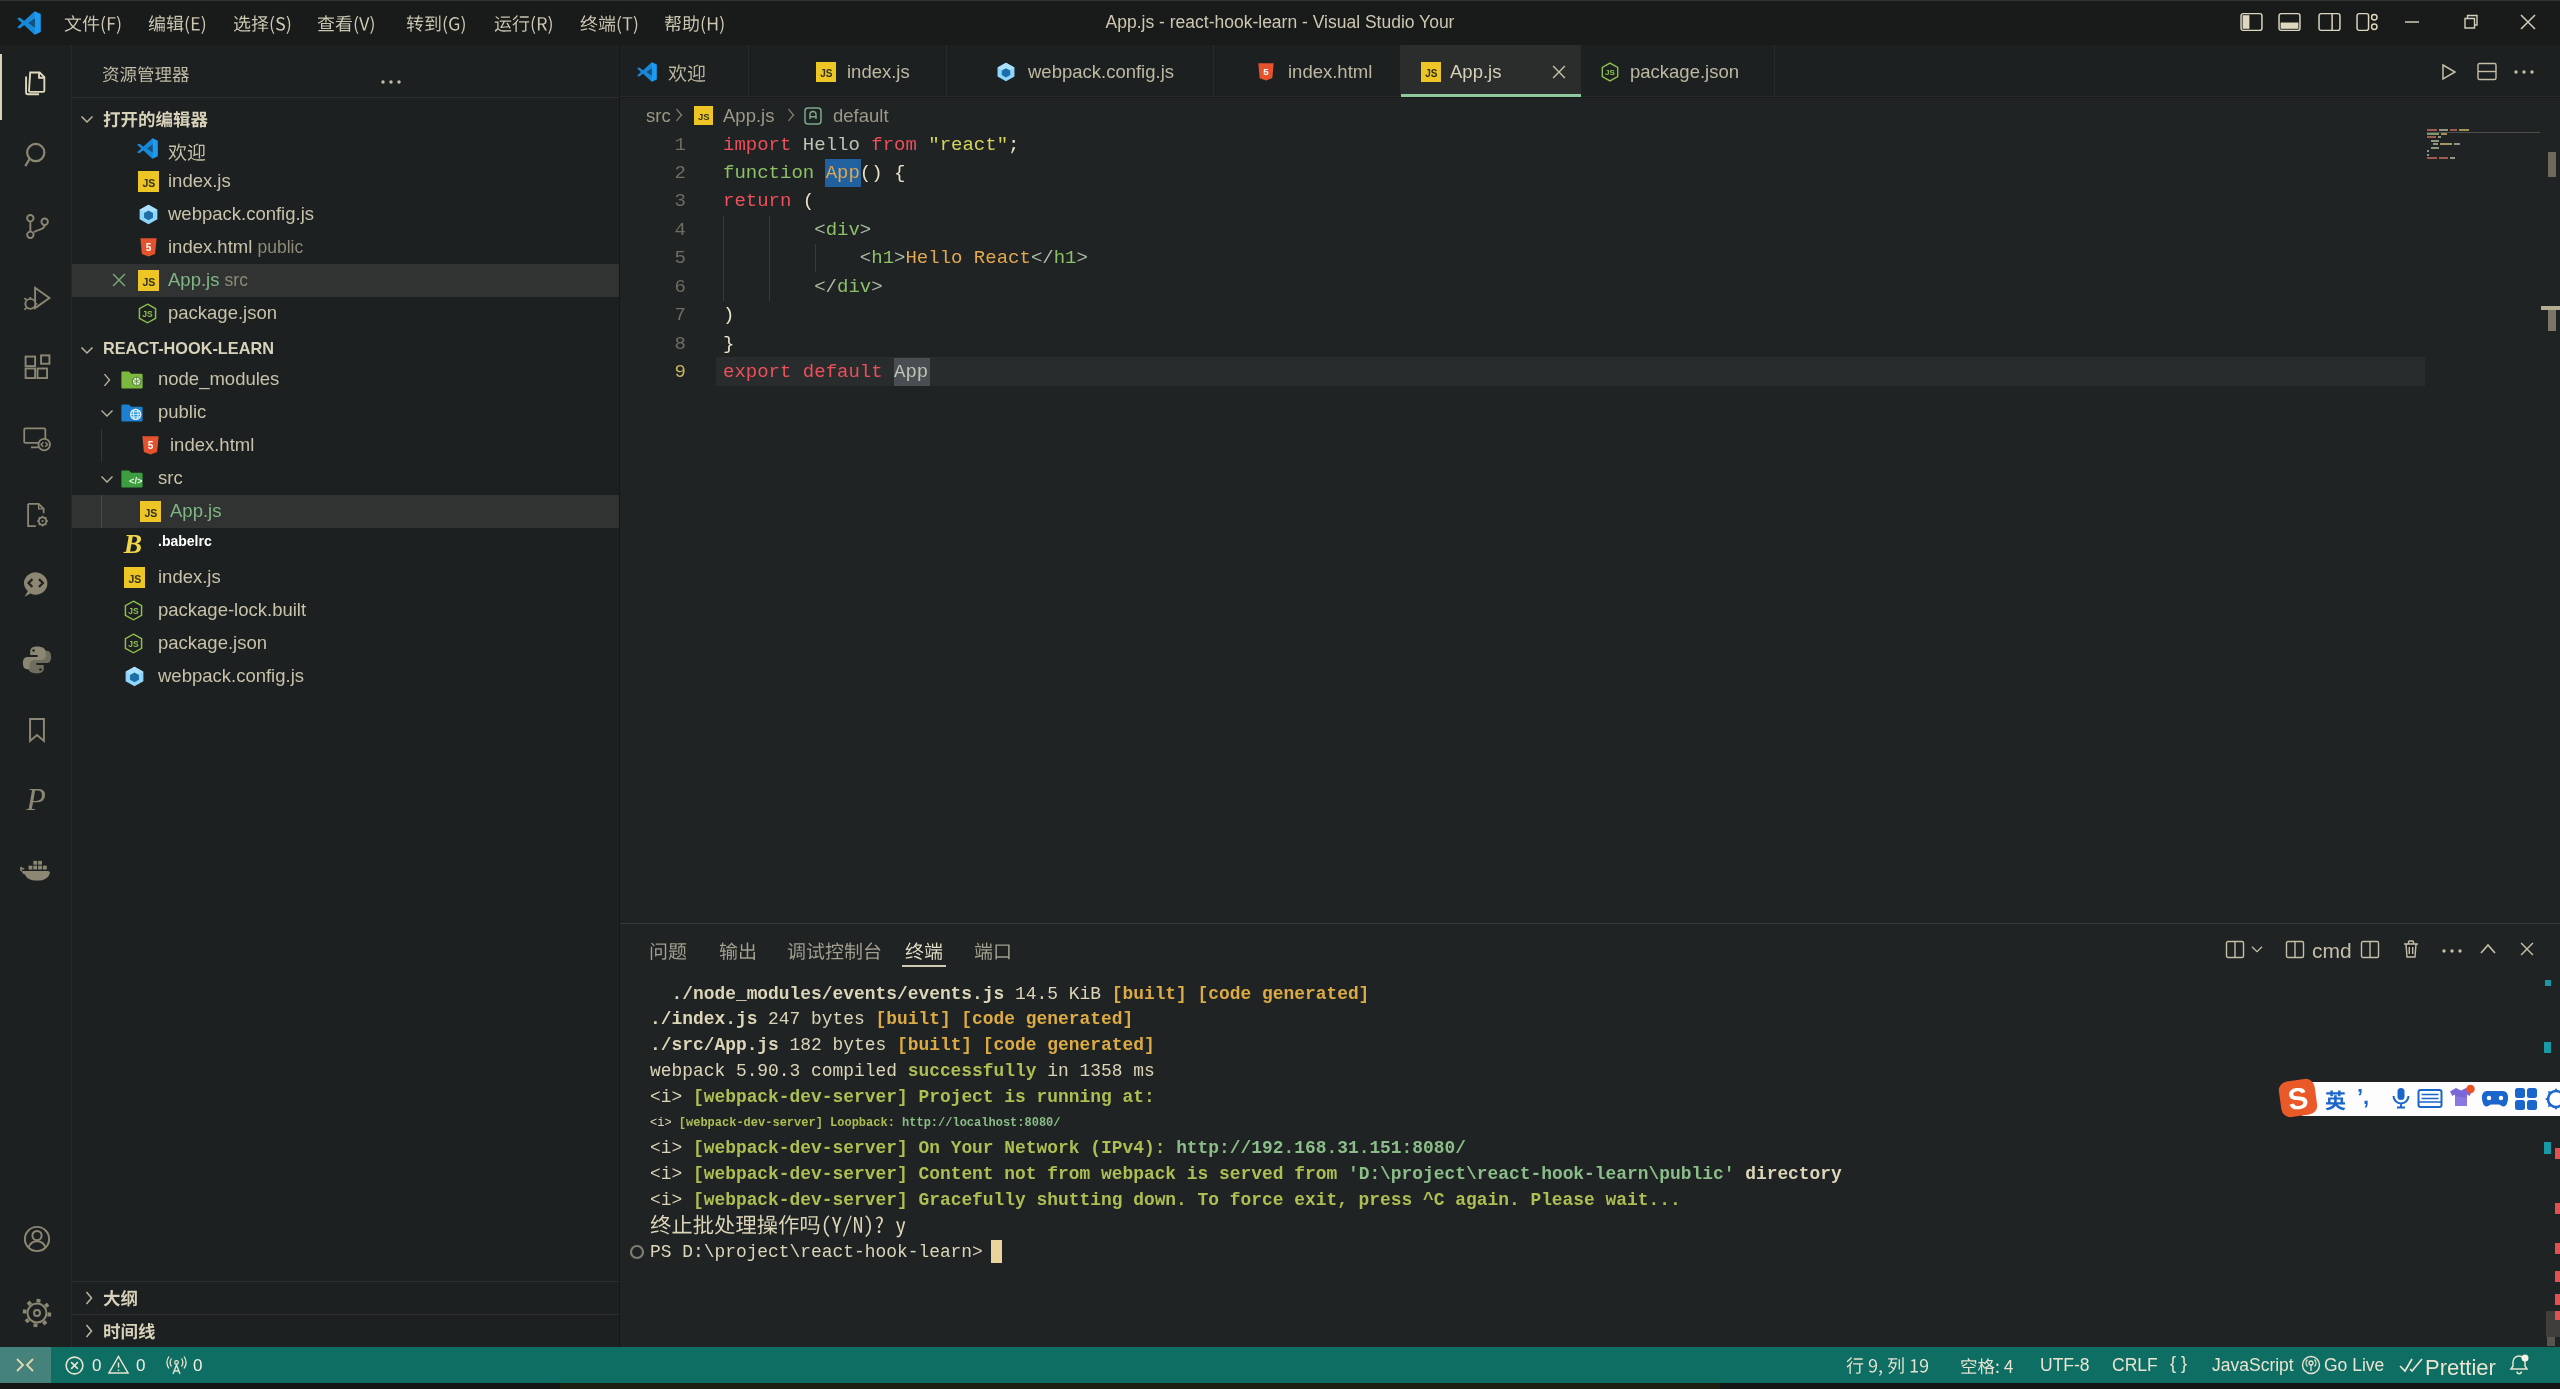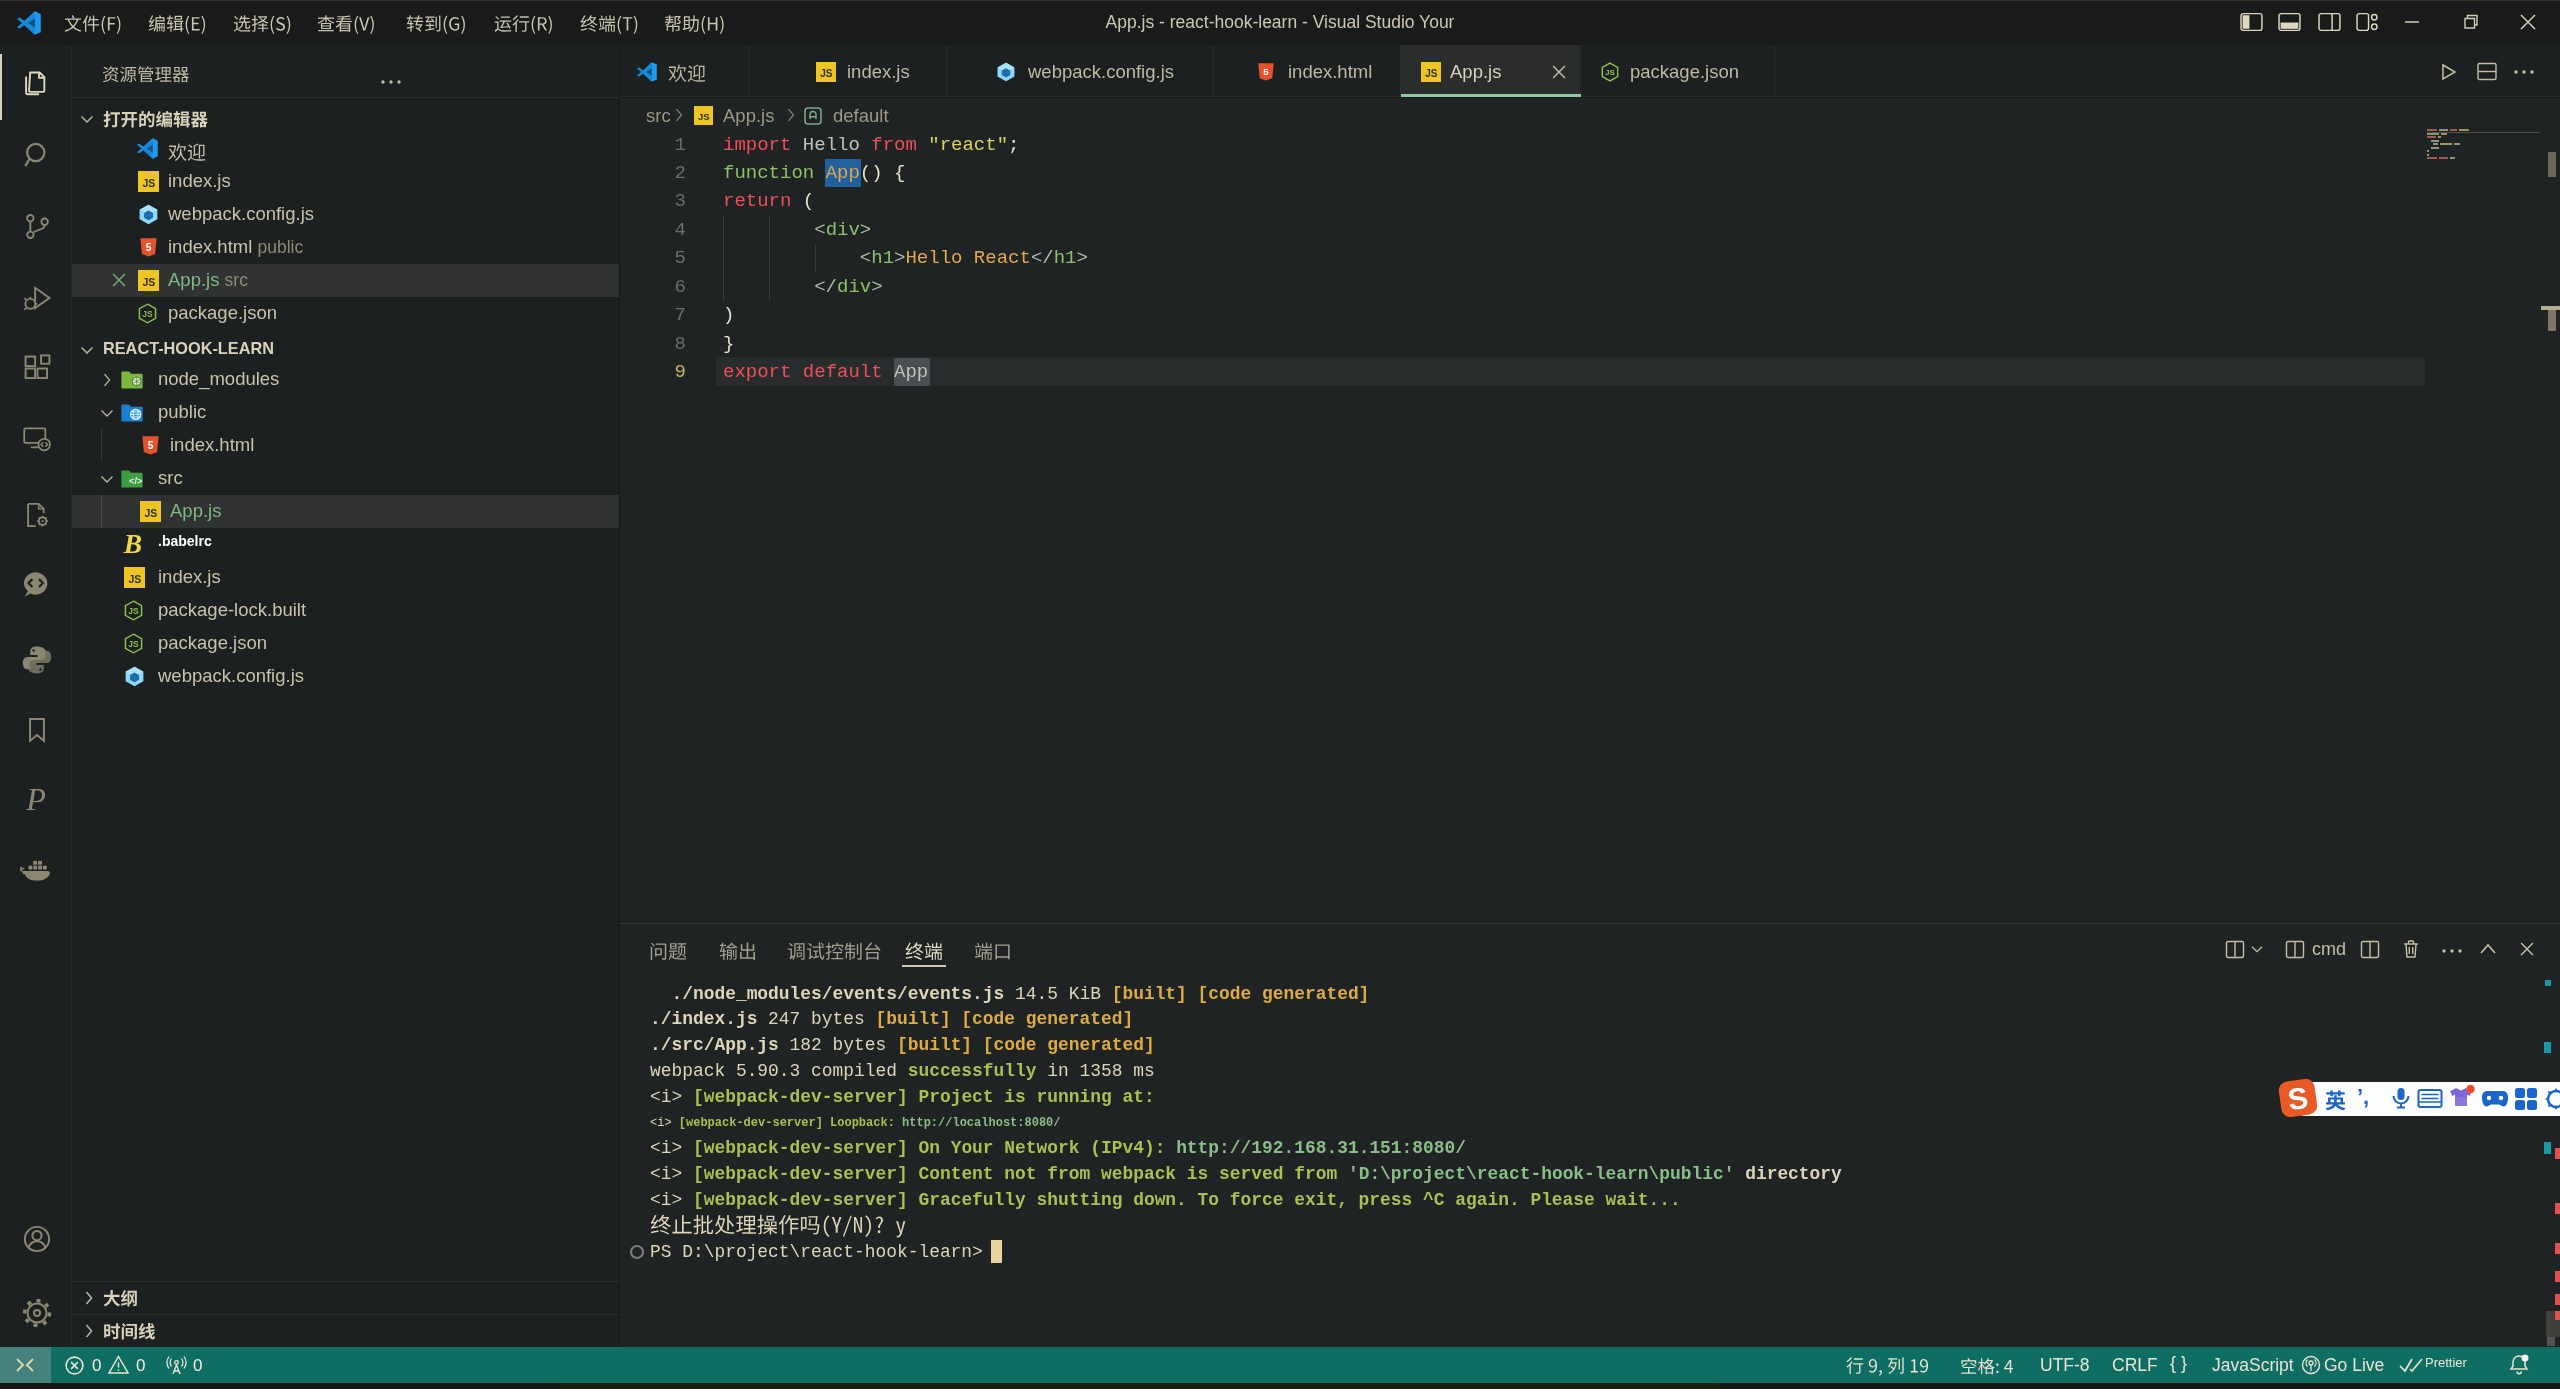--- a/index.html
+++ b/index.html
@@ -419,21 +419,21 @@
     <rect x="1.5" y="1.5" width="17" height="16" rx="1.5" stroke="#c5bfa8" stroke-width="1.4"></rect>
     <path d="M10 1.5 V17.5" stroke="#c5bfa8" stroke-width="1.4"></path>
   </svg>
 <svg style="position:absolute;left:2247px;top:939px" width="20" height="20" viewBox="0 0 26 26" fill="none">
     <path d="M6.5 10 L13 16.5 L19.5 10" stroke="#c5bfa8" stroke-width="1.6"></path>
   </svg>
 <svg style="position:absolute;left:2284px;top:940px" width="22" height="20" viewBox="0 0 20 20" fill="none">
     <rect x="1.5" y="1.5" width="17" height="16" rx="1.5" stroke="#c5bfa8" stroke-width="1.4"></rect>
     <path d="M10 1.5 V17.5" stroke="#c5bfa8" stroke-width="1.4"></path>
   </svg>
-<div class="abs" style="left:2312px;top:939px;font-size:18px;color:#c5bfa8">cmd</div>
+<div class="abs" style="left:2312px;top:939px;font-size:21px;color:#c5bfa8">cmd</div>
 <svg style="position:absolute;left:2359px;top:940px" width="22" height="20" viewBox="0 0 20 20" fill="none">
     <rect x="1.5" y="1.5" width="17" height="16" rx="1.5" stroke="#c5bfa8" stroke-width="1.4"></rect>
     <path d="M10 1.5 V17.5" stroke="#c5bfa8" stroke-width="1.4"></path>
   </svg>
 <svg style="position:absolute;left:2400px;top:938px" width="22" height="22" viewBox="0 0 22 22" fill="none">
     <path d="M4 6 H18 M8.5 6 V4 a1 1 0 0 1 1 -1 h3 a1 1 0 0 1 1 1 V6 M6 6 L7 19 h8 L16 6 M9.3 9 v7 M12.7 9 v7" stroke="#c5bfa8" stroke-width="1.4"></path>
   </svg>
 <svg style="position:absolute;left:2440px;top:939px" width="24" height="24" viewBox="0 0 24 24" fill="none">
     <circle cx="4" cy="12" r="1.7" fill="#c5bfa8"></circle>
     <circle cx="12" cy="12" r="1.7" fill="#c5bfa8"></circle>
@@ -497,21 +497,21 @@
 <svg width="83.1" height="23.8" viewBox="0 -18.4 83.1 23.8" style="position:absolute;left:1846px;top:1354px;overflow:visible">
     <path d="M7.829999999999999 -14.04V-12.744H16.686V-14.04ZM4.806 -15.137999999999998C3.888 -13.823999999999998 2.142 -12.222 0.63 -11.196C0.8639999999999999 -10.943999999999999 1.242 -10.421999999999999 1.422 -10.116C3.042 -11.267999999999999 4.896 -13.031999999999998 6.101999999999999 -14.597999999999999ZM7.037999999999999 -9.072V-7.776H13.104V-0.306C13.104 -0.018 12.978 0.072 12.636 0.09C12.312 0.10799999999999998 11.088 0.10799999999999998 9.809999999999999 0.05399999999999999C10.008 0.44999999999999996 10.206 1.008 10.26 1.386C12.024 1.386 13.049999999999999 1.386 13.661999999999999 1.188C14.255999999999998 0.954 14.472 0.5399999999999999 14.472 -0.288V-7.776H17.189999999999998V-9.072ZM5.526 -11.267999999999999C4.284 -9.216 2.304 -7.127999999999999 0.44999999999999996 -5.795999999999999C0.72 -5.526 1.206 -4.9319999999999995 1.404 -4.662C2.07 -5.202 2.772 -5.85 3.4559999999999995 -6.552V1.494H4.787999999999999V-8.027999999999999C5.544 -8.927999999999999 6.228 -9.863999999999999 6.803999999999999 -10.799999999999999Z M26.262 0.23399999999999999C28.728 0.23399999999999999 31.049999999999997 -1.8179999999999998 31.049999999999997 -7.164C31.049999999999997 -11.357999999999999 29.142 -13.427999999999999 26.604 -13.427999999999999C24.552 -13.427999999999999 22.824 -11.718 22.824 -9.144C22.824 -6.425999999999999 24.264 -5.004 26.46 -5.004C27.558 -5.004 28.692 -5.6339999999999995 29.502 -6.606C29.375999999999998 -2.52 27.9 -1.134 26.208 -1.134C25.344 -1.134 24.552 -1.5119999999999998 23.976 -2.142L23.076 -1.1159999999999999C23.814 -0.34199999999999997 24.822 0.23399999999999999 26.262 0.23399999999999999ZM29.483999999999998 -7.991999999999999C28.602 -6.731999999999999 27.612 -6.228 26.73 -6.228C25.164 -6.228 24.372 -7.379999999999999 24.372 -9.144C24.372 -10.962 25.344 -12.149999999999999 26.622 -12.149999999999999C28.296 -12.149999999999999 29.304 -10.709999999999999 29.483999999999998 -7.991999999999999Z M33.372 3.42C34.992 2.7359999999999998 36.0 1.386 36.0 -0.34199999999999997C36.0 -1.5479999999999998 35.477999999999994 -2.268 34.614 -2.268C33.948 -2.268 33.372 -1.8359999999999999 33.372 -1.1159999999999999C33.372 -0.39599999999999996 33.93 0.036 34.577999999999996 0.036L34.775999999999996 0.018C34.757999999999996 1.0979999999999999 34.092 1.9619999999999997 32.976 2.448Z M52.61399999999999 -13.031999999999998V-2.952H53.94599999999999V-13.031999999999998ZM56.32199999999999 -15.03V-0.306C56.32199999999999 -0.018 56.21399999999999 0.072 55.92599999999999 0.072C55.63799999999999 0.09 54.70199999999999 0.09 53.71199999999999 0.05399999999999999C53.891999999999996 0.43199999999999994 54.10799999999999 1.008 54.16199999999999 1.3679999999999999C55.54799999999999 1.3679999999999999 56.41199999999999 1.3319999999999999 56.93399999999999 1.134C57.47399999999999 0.9179999999999999 57.68999999999999 0.5219999999999999 57.68999999999999 -0.32399999999999995V-15.03ZM44.315999999999995 -5.436C45.233999999999995 -4.806 46.349999999999994 -3.9239999999999995 47.05199999999999 -3.2579999999999996C45.82799999999999 -1.5299999999999998 44.26199999999999 -0.306 42.47999999999999 0.39599999999999996C42.767999999999994 0.6659999999999999 43.12799999999999 1.188 43.28999999999999 1.5299999999999998C47.105999999999995 -0.18 49.895999999999994 -3.6899999999999995 50.79599999999999 -9.936L49.96799999999999 -10.187999999999999L49.733999999999995 -10.133999999999999H45.68399999999999C45.971999999999994 -10.998 46.22399999999999 -11.915999999999999 46.43999999999999 -12.851999999999999H51.33599999999999V-14.148H42.15599999999999V-12.851999999999999H45.08999999999999C44.459999999999994 -10.097999999999999 43.45199999999999 -7.542 42.01199999999999 -5.867999999999999C42.31799999999999 -5.67 42.83999999999999 -5.22 43.05599999999999 -4.968C43.901999999999994 -6.029999999999999 44.62199999999999 -7.361999999999999 45.233999999999995 -8.892H49.31999999999999C48.977999999999994 -7.199999999999999 48.45599999999999 -5.7059999999999995 47.77199999999999 -4.446C47.06999999999999 -5.058 45.971999999999994 -5.867999999999999 45.08999999999999 -6.425999999999999Z M64.67399999999999 0.0H71.90999999999998V-1.3679999999999999H69.26399999999998V-13.193999999999999H68.00399999999999C67.28399999999999 -12.78 66.43799999999999 -12.473999999999998 65.26799999999999 -12.258V-11.213999999999999H67.62599999999999V-1.3679999999999999H64.67399999999999Z M77.30999999999999 0.23399999999999999C79.77599999999998 0.23399999999999999 82.09799999999998 -1.8179999999999998 82.09799999999998 -7.164C82.09799999999998 -11.357999999999999 80.18999999999998 -13.427999999999999 77.65199999999999 -13.427999999999999C75.59999999999998 -13.427999999999999 73.87199999999999 -11.718 73.87199999999999 -9.144C73.87199999999999 -6.425999999999999 75.31199999999998 -5.004 77.50799999999998 -5.004C78.60599999999998 -5.004 79.73999999999998 -5.6339999999999995 80.54999999999998 -6.606C80.42399999999998 -2.52 78.94799999999998 -1.134 77.25599999999999 -1.134C76.39199999999998 -1.134 75.59999999999998 -1.5119999999999998 75.02399999999999 -2.142L74.12399999999998 -1.1159999999999999C74.86199999999998 -0.34199999999999997 75.86999999999999 0.23399999999999999 77.30999999999999 0.23399999999999999ZM80.53199999999998 -7.991999999999999C79.64999999999998 -6.731999999999999 78.65999999999998 -6.228 77.77799999999998 -6.228C76.21199999999999 -6.228 75.41999999999999 -7.379999999999999 75.41999999999999 -9.144C75.41999999999999 -10.962 76.39199999999998 -12.149999999999999 77.66999999999999 -12.149999999999999C79.34399999999998 -12.149999999999999 80.35199999999999 -10.709999999999999 80.53199999999998 -7.991999999999999Z" fill="#e9e4d1"></path>
   </svg>
 <svg width="53.5" height="23.1" viewBox="0 -17.9 53.5 23.1" style="position:absolute;left:1960px;top:1354.5px;overflow:visible">
     <path d="M9.870000000000001 -9.3975C11.655000000000001 -8.47 14.035000000000002 -7.0875 15.207500000000001 -6.2475000000000005L16.082500000000003 -7.262500000000001C14.840000000000002 -8.085 12.425 -9.3975 10.6925 -10.2725ZM6.720000000000001 -10.325000000000001C5.3725000000000005 -9.152500000000002 3.5525 -7.9625 1.4875 -7.227500000000001L2.2575000000000003 -6.090000000000001C4.305000000000001 -6.965000000000001 6.23 -8.295 7.630000000000001 -9.520000000000001ZM1.3475000000000001 -0.385V0.805H16.2225V-0.385H9.415000000000001V-4.812500000000001H14.437500000000002V-6.0025H3.1850000000000005V-4.812500000000001H8.0325V-0.385ZM7.420000000000001 -14.420000000000002C7.700000000000001 -13.860000000000001 8.0325 -13.160000000000002 8.277500000000002 -12.565000000000001H1.33V-8.610000000000001H2.6250000000000004V-11.357500000000002H14.857500000000002V-9.047500000000001H16.205000000000002V-12.565000000000001H9.887500000000001C9.625000000000002 -13.212500000000002 9.170000000000002 -14.1225 8.785 -14.805000000000001Z M27.5625 -11.672500000000001H31.395000000000003C30.87 -10.57 30.152500000000003 -9.555000000000001 29.3125 -8.680000000000001C28.472500000000004 -9.537500000000001 27.825000000000003 -10.447500000000002 27.3525 -11.340000000000002ZM21.035 -14.700000000000001V-10.955000000000002H18.41V-9.7125H20.8775C20.335 -7.2975 19.1625 -4.550000000000001 17.99 -3.0625000000000004C18.2175 -2.765 18.55 -2.2575000000000003 18.6725 -1.9075000000000002C19.5475 -3.0625000000000004 20.3875 -4.970000000000001 21.035 -6.947500000000001V1.3825H22.2775V-7.437500000000001C22.82 -6.6675 23.4325 -5.7225 23.7125 -5.232500000000001L24.5 -6.23C24.185000000000002 -6.6850000000000005 22.75 -8.4175 22.2775 -8.9425V-9.7125H24.2725L23.8525 -9.3625C24.15 -9.152500000000002 24.6575 -8.697500000000002 24.885 -8.47C25.48 -8.995000000000001 26.075000000000003 -9.625000000000002 26.6175 -10.325000000000001C27.090000000000003 -9.502500000000001 27.7025 -8.662500000000001 28.455000000000002 -7.875000000000001C26.9675 -6.597500000000001 25.2175 -5.652500000000001 23.4675 -5.0925C23.73 -4.83 24.0625 -4.340000000000001 24.22 -4.025C24.675 -4.2 25.130000000000003 -4.375 25.585 -4.585000000000001V1.4175000000000002H26.810000000000002V0.6475000000000001H31.692500000000003V1.3475000000000001H32.97V-4.7250000000000005L33.775000000000006 -4.41C33.9675 -4.742500000000001 34.335 -5.250000000000001 34.5975 -5.5125C32.865 -6.0375000000000005 31.395000000000003 -6.86 30.205000000000002 -7.857500000000001C31.43 -9.135000000000002 32.4275 -10.675 33.057500000000005 -12.477500000000001L32.235 -12.8625L31.990000000000002 -12.81H28.21C28.490000000000002 -13.3175 28.735 -13.842500000000001 28.945 -14.385000000000002L27.685000000000002 -14.717500000000001C27.0025 -12.932500000000001 25.865000000000002 -11.217500000000001 24.552500000000002 -9.975000000000001V-10.955000000000002H22.2775V-14.700000000000001ZM26.810000000000002 -0.5075000000000001V-3.8850000000000002H31.692500000000003V-0.5075000000000001ZM26.442500000000003 -5.022500000000001C27.475 -5.565 28.4375 -6.23 29.330000000000002 -7.017500000000001C30.1875 -6.265000000000001 31.185000000000002 -5.5825000000000005 32.322500000000005 -5.022500000000001Z M37.4325 -6.825000000000001C38.0625 -6.825000000000001 38.5875 -7.315 38.5875 -8.05C38.5875 -8.7675 38.0625 -9.275 37.4325 -9.275C36.785 -9.275 36.2775 -8.7675 36.2775 -8.05C36.2775 -7.315 36.785 -6.825000000000001 37.4325 -6.825000000000001ZM37.4325 0.22750000000000004C38.0625 0.22750000000000004 38.5875 -0.2625 38.5875 -0.9800000000000001C38.5875 -1.715 38.0625 -2.205 37.4325 -2.205C36.785 -2.205 36.2775 -1.715 36.2775 -0.9800000000000001C36.2775 -0.2625 36.785 0.22750000000000004 37.4325 0.22750000000000004Z M49.73500000000001 0.0H51.24V-3.535H52.955000000000005V-4.812500000000001H51.24V-12.8275H49.472500000000004L44.135000000000005 -4.585000000000001V-3.535H49.73500000000001ZM49.73500000000001 -4.812500000000001H45.79750000000001L48.720000000000006 -9.1875C49.087500000000006 -9.8175 49.43750000000001 -10.465000000000002 49.752500000000005 -11.0775H49.822500000000005C49.7875 -10.430000000000001 49.73500000000001 -9.38 49.73500000000001 -8.75Z" fill="#e9e4d1"></path>
   </svg>
 <div class="abs" style="left:2040px;top:1355px;font-size:17.5px;color:#e9e4d1">UTF-8</div>
 <div class="abs" style="left:2112px;top:1355px;font-size:17.5px;color:#e9e4d1">CRLF</div>
 <div class="abs" style="left:2212px;top:1355px;font-size:17.5px;color:#e9e4d1">JavaScript</div>
 <div class="abs" style="left:2324px;top:1355px;font-size:17.5px;color:#e9e4d1">Go Live</div>
-<div class="abs" style="left:2425px;top:1355px;font-size:13px;color:#e9e4d1">Prettier</div>
+<div class="abs" style="left:2425px;top:1355px;font-size:22px;color:#e9e4d1">Prettier</div>
 <div class="abs" style="left:2170px;top:1353px;font-size:18px;color:#e9e4d1">{ }</div>
 <svg style="position:absolute;left:2300px;top:1354px" width="22" height="22" viewBox="0 0 22 22" fill="none">
     <circle cx="11" cy="11" r="8.5" stroke="#e9e4d1" stroke-width="1.4"></circle>
     <circle cx="11" cy="9" r="2" stroke="#e9e4d1" stroke-width="1.3"></circle>
     <path d="M11 11 V17 M7.5 12.5 a5 5 0 0 1 0 -7 M14.5 12.5 a5 5 0 0 0 0 -7" stroke="#e9e4d1" stroke-width="1.3"></path>
   </svg>
 <svg style="position:absolute;left:2398px;top:1356px" width="26" height="18" viewBox="0 0 26 18" fill="none">
     <path d="M2 10 L7 15 L14 3 M12 13 l2 2 L24 3" stroke="#e9e4d1" stroke-width="1.7"></path>
   </svg>
 <svg style="position:absolute;left:2508px;top:1353px" width="22" height="24" viewBox="0 0 22 24" fill="none">

